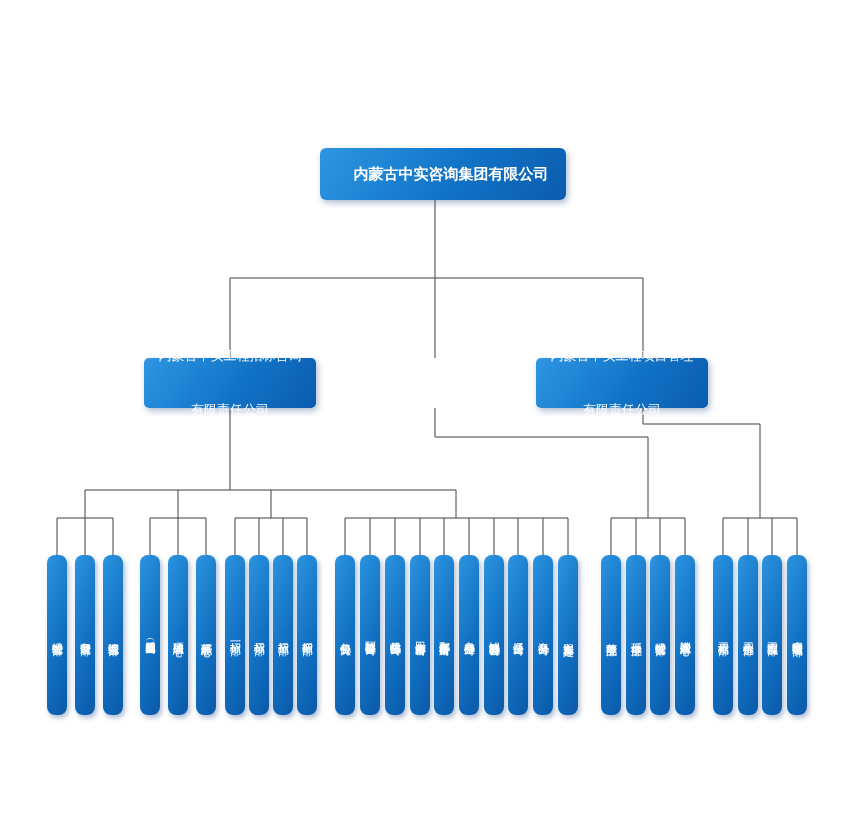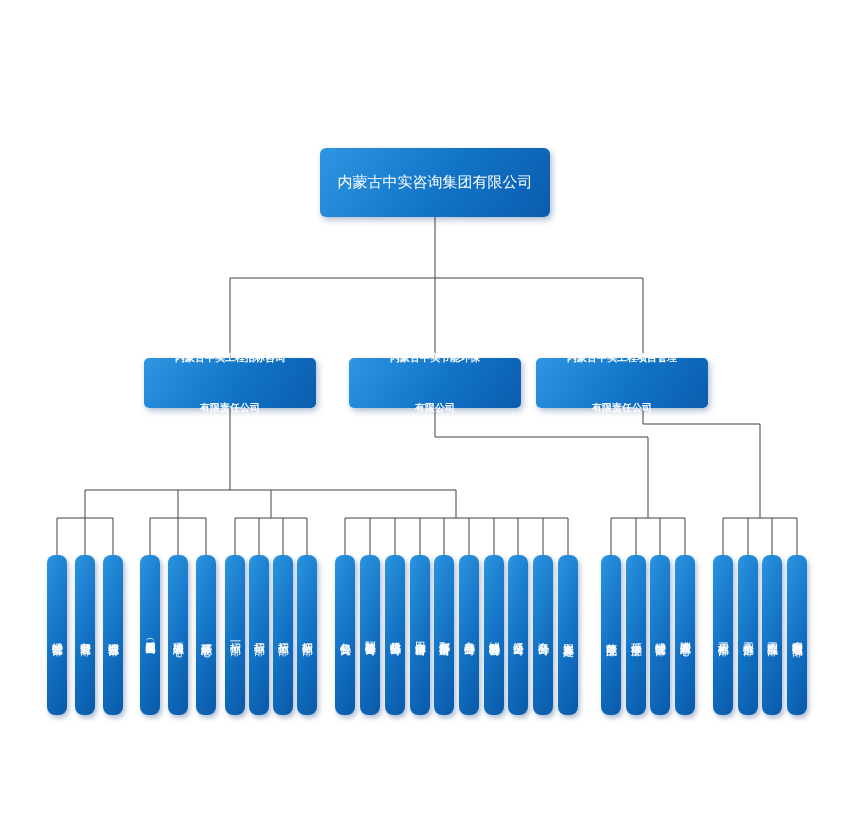--- a/index.html
+++ b/index.html
@@ -28,31 +28,32 @@
     flex-direction: column;
     align-items: center;
     justify-content: center;
     color: #ffffff;
     text-align: center;
     background: linear-gradient(125deg, #2e96e2 0%, #1173c6 55%, #0b5cae 100%);
     box-shadow: 2px 3px 6px rgba(25, 70, 130, 0.35);
   }
   .box.root {
     left: 320px; top: 148px;
-    width: 230px; height: 69px;
+    width: 230px; height: 52px;
     border-radius: 6px;
     font-size: 15px;
-    font-weight: normal;
+    font-weight: bold;
+    padding-left: 16px;
   }
   .box.l2 {
     top: 358px;
     width: 172px; height: 50px;
     border-radius: 5px;
-    font-size: 10px;
-    font-weight: bold;
+    font-size: 13px;
+    font-weight: normal;
     line-height: 1.4;
     gap: 36px;
   }
   .bar {
     position: absolute;
     z-index: 2;
     top: 555px;
     width: 20px; height: 160px;
     border-radius: 8px;
     background: linear-gradient(110deg, #2b94e0 0%, #1270c2 55%, #0a59a8 100%);
@@ -106,24 +107,20 @@
   </svg>
 
   <div class="box root">
     <span>内蒙古中实咨询集团有限公司</span>
   </div>
 
   <div class="box l2" style="left:144px">
     <span>内蒙古中实工程招标咨询</span>
     <span>有限责任公司</span>
   </div>
-  <div class="box l2" style="left:349px">
-    <span>内蒙古中实节能环保</span>
-    <span>有限公司</span>
-  </div>
   <div class="box l2" style="left:536px">
     <span>内蒙古中实工程项目管理</span>
     <span>有限责任公司</span>
   </div>
 
   <div class="bar" style="left:47px">
       <span class="vtext">经营管理部</span>
     </div>
   <div class="bar" style="left:75px">
       <span class="vtext">财务管理部</span>

